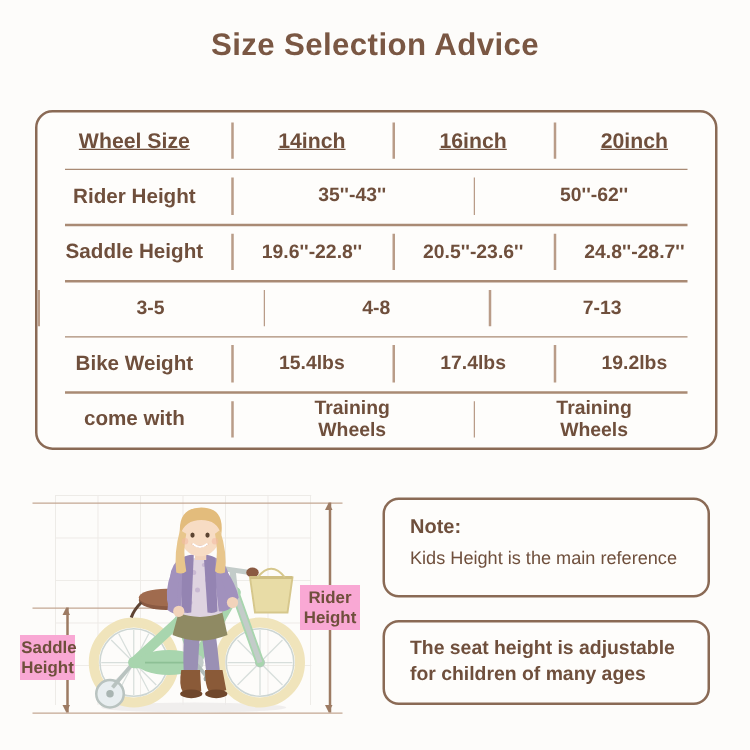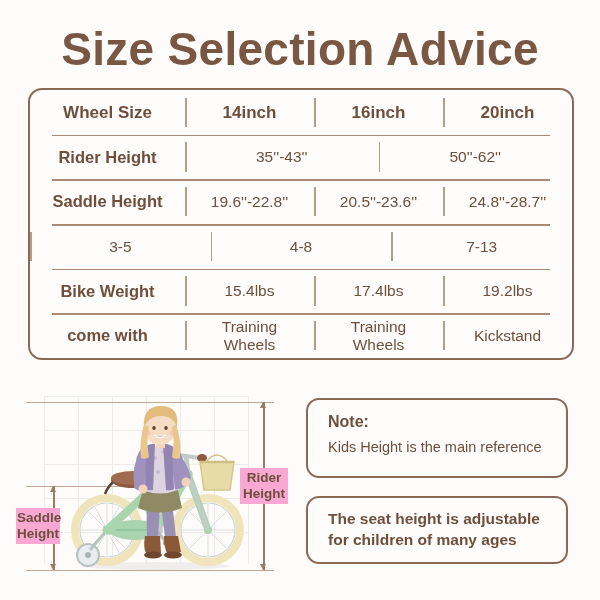--- a/index.html
+++ b/index.html
@@ -8,21 +8,21 @@
     background: #fdfcfa;
     font-family: "Liberation Sans", sans-serif;
     overflow: hidden;
   }
   #page { position: relative; width: 600px; height: 600px; background: #fdfcfa; }
 
   
   .title {
     position: absolute; left: 0; top: 22px; width: 600px;
     text-align: center;
-    font-size: 46px; font-weight: bold; letter-spacing: .3px;
+    font-size: 25px; font-weight: bold; letter-spacing: .3px;
     color: #7a5743;
   }
 
   
   .table {
     position: absolute; left: 28px; top: 88px;
     width: 546px; height: 272px;
     border: 2px solid #8a6a55;
     border-radius: 14px;
     background: #fefdfb;
@@ -33,27 +33,27 @@
   .row + .row::before {
     content: ""; position: absolute; left: 22px; right: 22px; top: 0;
     height: 1.5px; background: #a98a74;
   }
   .cell {
     display: flex; align-items: center; justify-content: center;
     text-align: center; color: #6f4f3c; position: relative;
     padding: 0 4px; line-height: 1.12;
   }
   .c-label { width: 155px; font-weight: bold; font-size: 16.5px; }
-  .c-val   { flex: 1 1 0; font-size: 15.5px; }
+  .c-val   { flex: 1 1 0; font-size: 15.5px; font-weight: bold; }
   
   .c-val::before {
     content: ""; position: absolute; left: 0; top: 17%; bottom: 17%;
     width: 1.5px; background: #b99c88;
   }
-  .row.head .cell { font-weight: bold; font-size: 17px; }
+  .row.head .cell { font-weight: bold; font-size: 17px; text-decoration: underline; }
   .row.head .c-label { font-size: 17px; }
   .two-line { white-space: pre-line; }
 
   
   .illus {
     position: absolute; left: 14px; top: 390px;
     width: 272px; height: 196px;
   }
   .grid-bg {
     position: absolute; left: 30px; top: 6px; width: 205px; height: 168px;
@@ -147,21 +147,20 @@
       <div class="cell c-val two-line">17.4lbs</div>
       <div class="cell c-val two-line">19.2lbs</div>
     </div>
 
     <div class="row">
       <div class="cell c-label">come with</div>
       <div class="cell c-val two-line">Training
 Wheels</div>
       <div class="cell c-val two-line">Training
 Wheels</div>
-      <div class="cell c-val two-line">Kickstand</div>
     </div>
   </div>
 
   <div class="illus">
     <div class="grid-bg"></div>
     <div class="hline top"></div>
     <div class="hline saddle"></div>
     <div class="hline bottom"></div>
 
     <div class="scene">

